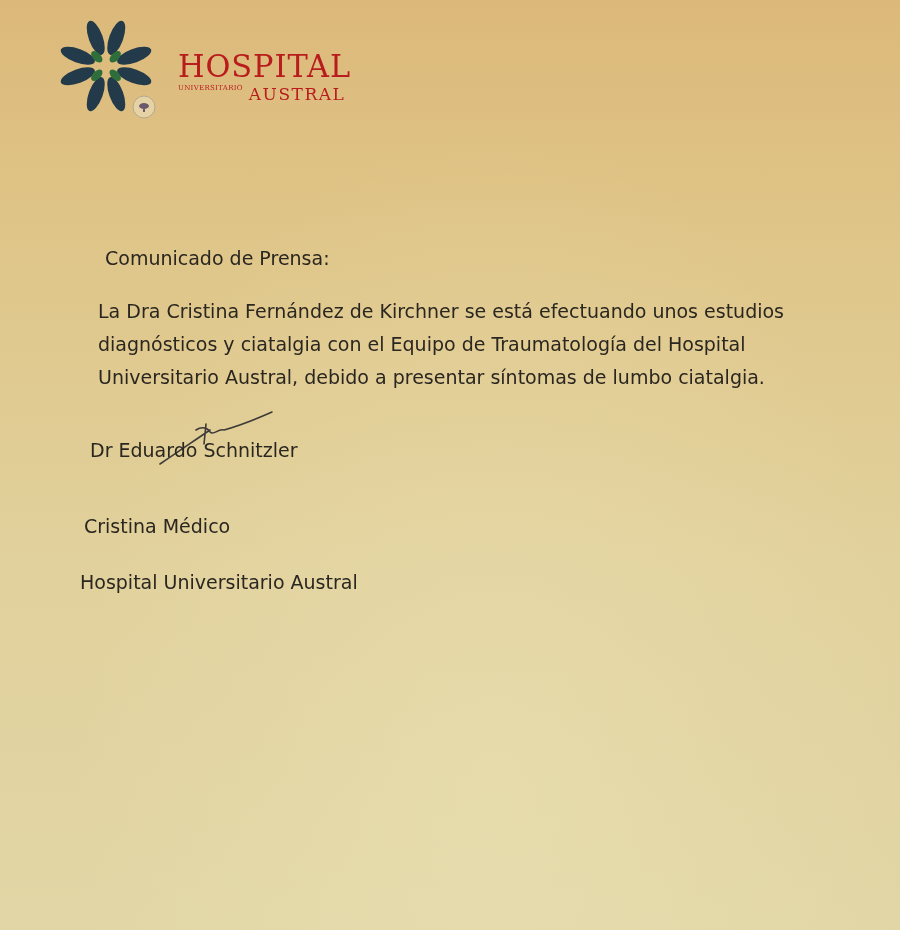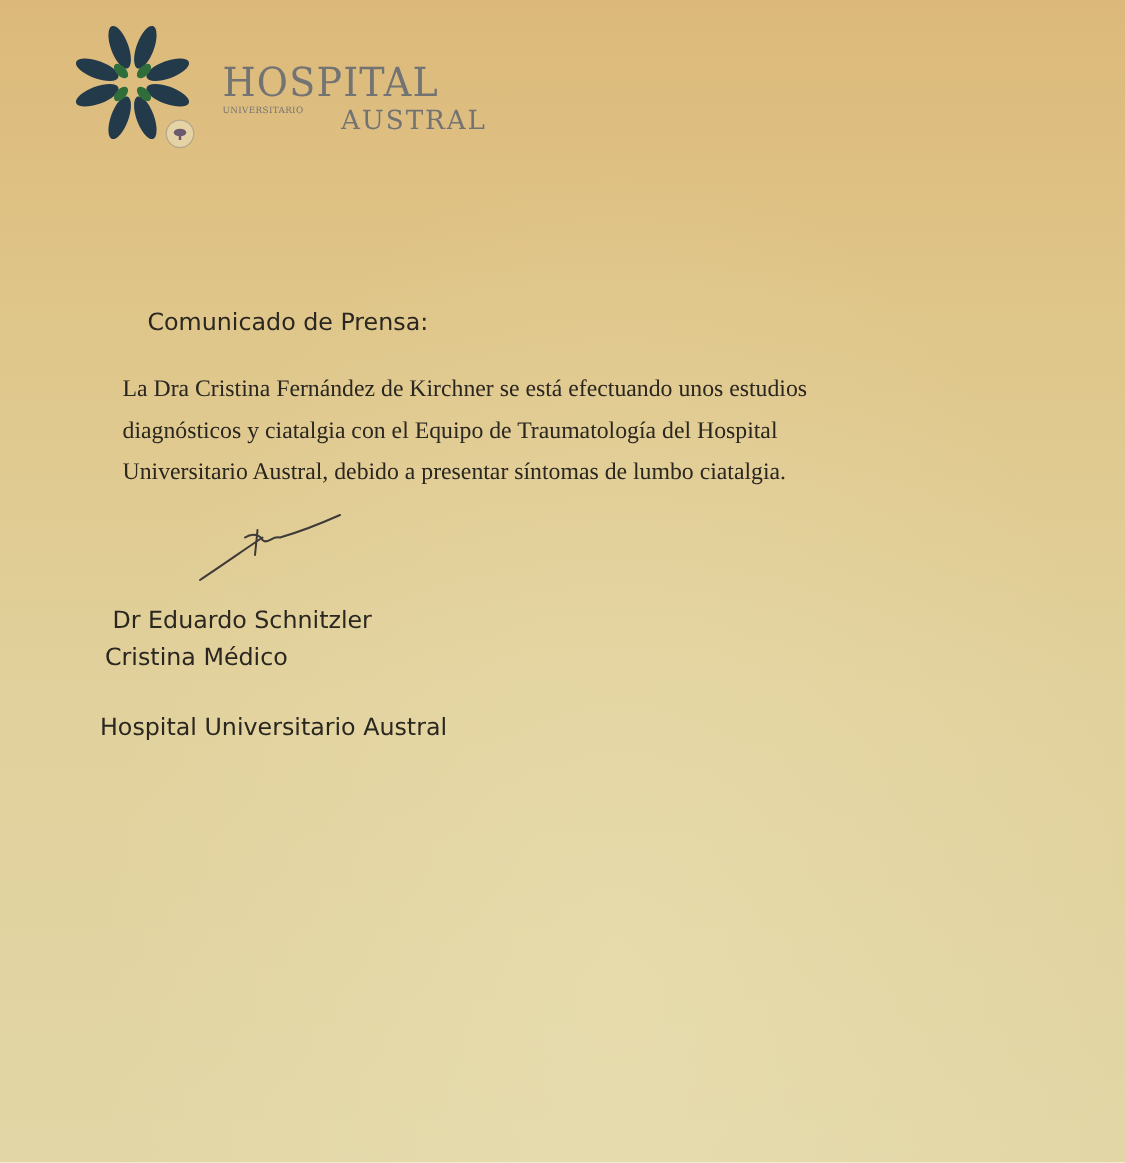--- a/index.html
+++ b/index.html
@@ -9,31 +9,31 @@
       font-family: "DejaVu Sans", sans-serif;
       color: #2a2620;
     }
     .sheen {
       position: absolute; inset: 0;
       background: radial-gradient(ellipse at 55% 85%, rgba(240,232,190,0.35) 0%, rgba(240,232,190,0) 60%);
       pointer-events: none;
     }
     .logo { position: absolute; left: 44px; top: 16px; width: 345px; height: 105px; }
     .logo svg.flower { position: absolute; left: 0; top: 0; }
-    .logo .wordmark { position: absolute; left: 134px; top: 34px; font-family: "DejaVu Serif", serif; color: #737373; }
+    .logo .wordmark { position: absolute; left: 134px; top: 34px; font-family: "DejaVu Serif", serif; color: #b91c1c; }
     .logo .hosp { font-size: 32px; letter-spacing: 1px; line-height: 32px; transform: scaleX(0.95); transform-origin: left; }
     .logo .sub { margin-top: 2px; display: flex; align-items: flex-start; gap: 6px; }
     .logo .univ { font-size: 7px; letter-spacing: 0.3px; }
-    .logo .austral { font-size: 21px; letter-spacing: 1.5px; margin-left: 24px; }
+    .logo .austral { font-size: 17px; letter-spacing: 1.5px; }
     .text { position: absolute; font-size: 19px; line-height: 33px; white-space: nowrap; }
-    .p-title { left: 118px; top: 242px; }
-    .p-body  { left: 98px; top: 295px; font-family: Liberation Serif, serif; }
+    .p-title { left: 105px; top: 242px; }
+    .p-body  { left: 98px; top: 295px; }
     .p-body div { white-space: nowrap; }
     .sig { position: absolute; left: 158px; top: 408px; }
-    .name   { left: 90px; top: 480px; text-align: right; }
+    .name   { left: 90px; top: 434px; text-align: right; }
     .role   { left: 84px; top: 510px; }
     .inst   { left: 80px; top: 566px; }
   </style>
 </head>
 <body>
 
 <div class="sheen"></div>
 
 <div class="logo">
   <svg class="flower" width="125" height="105" viewBox="0 0 125 105">

